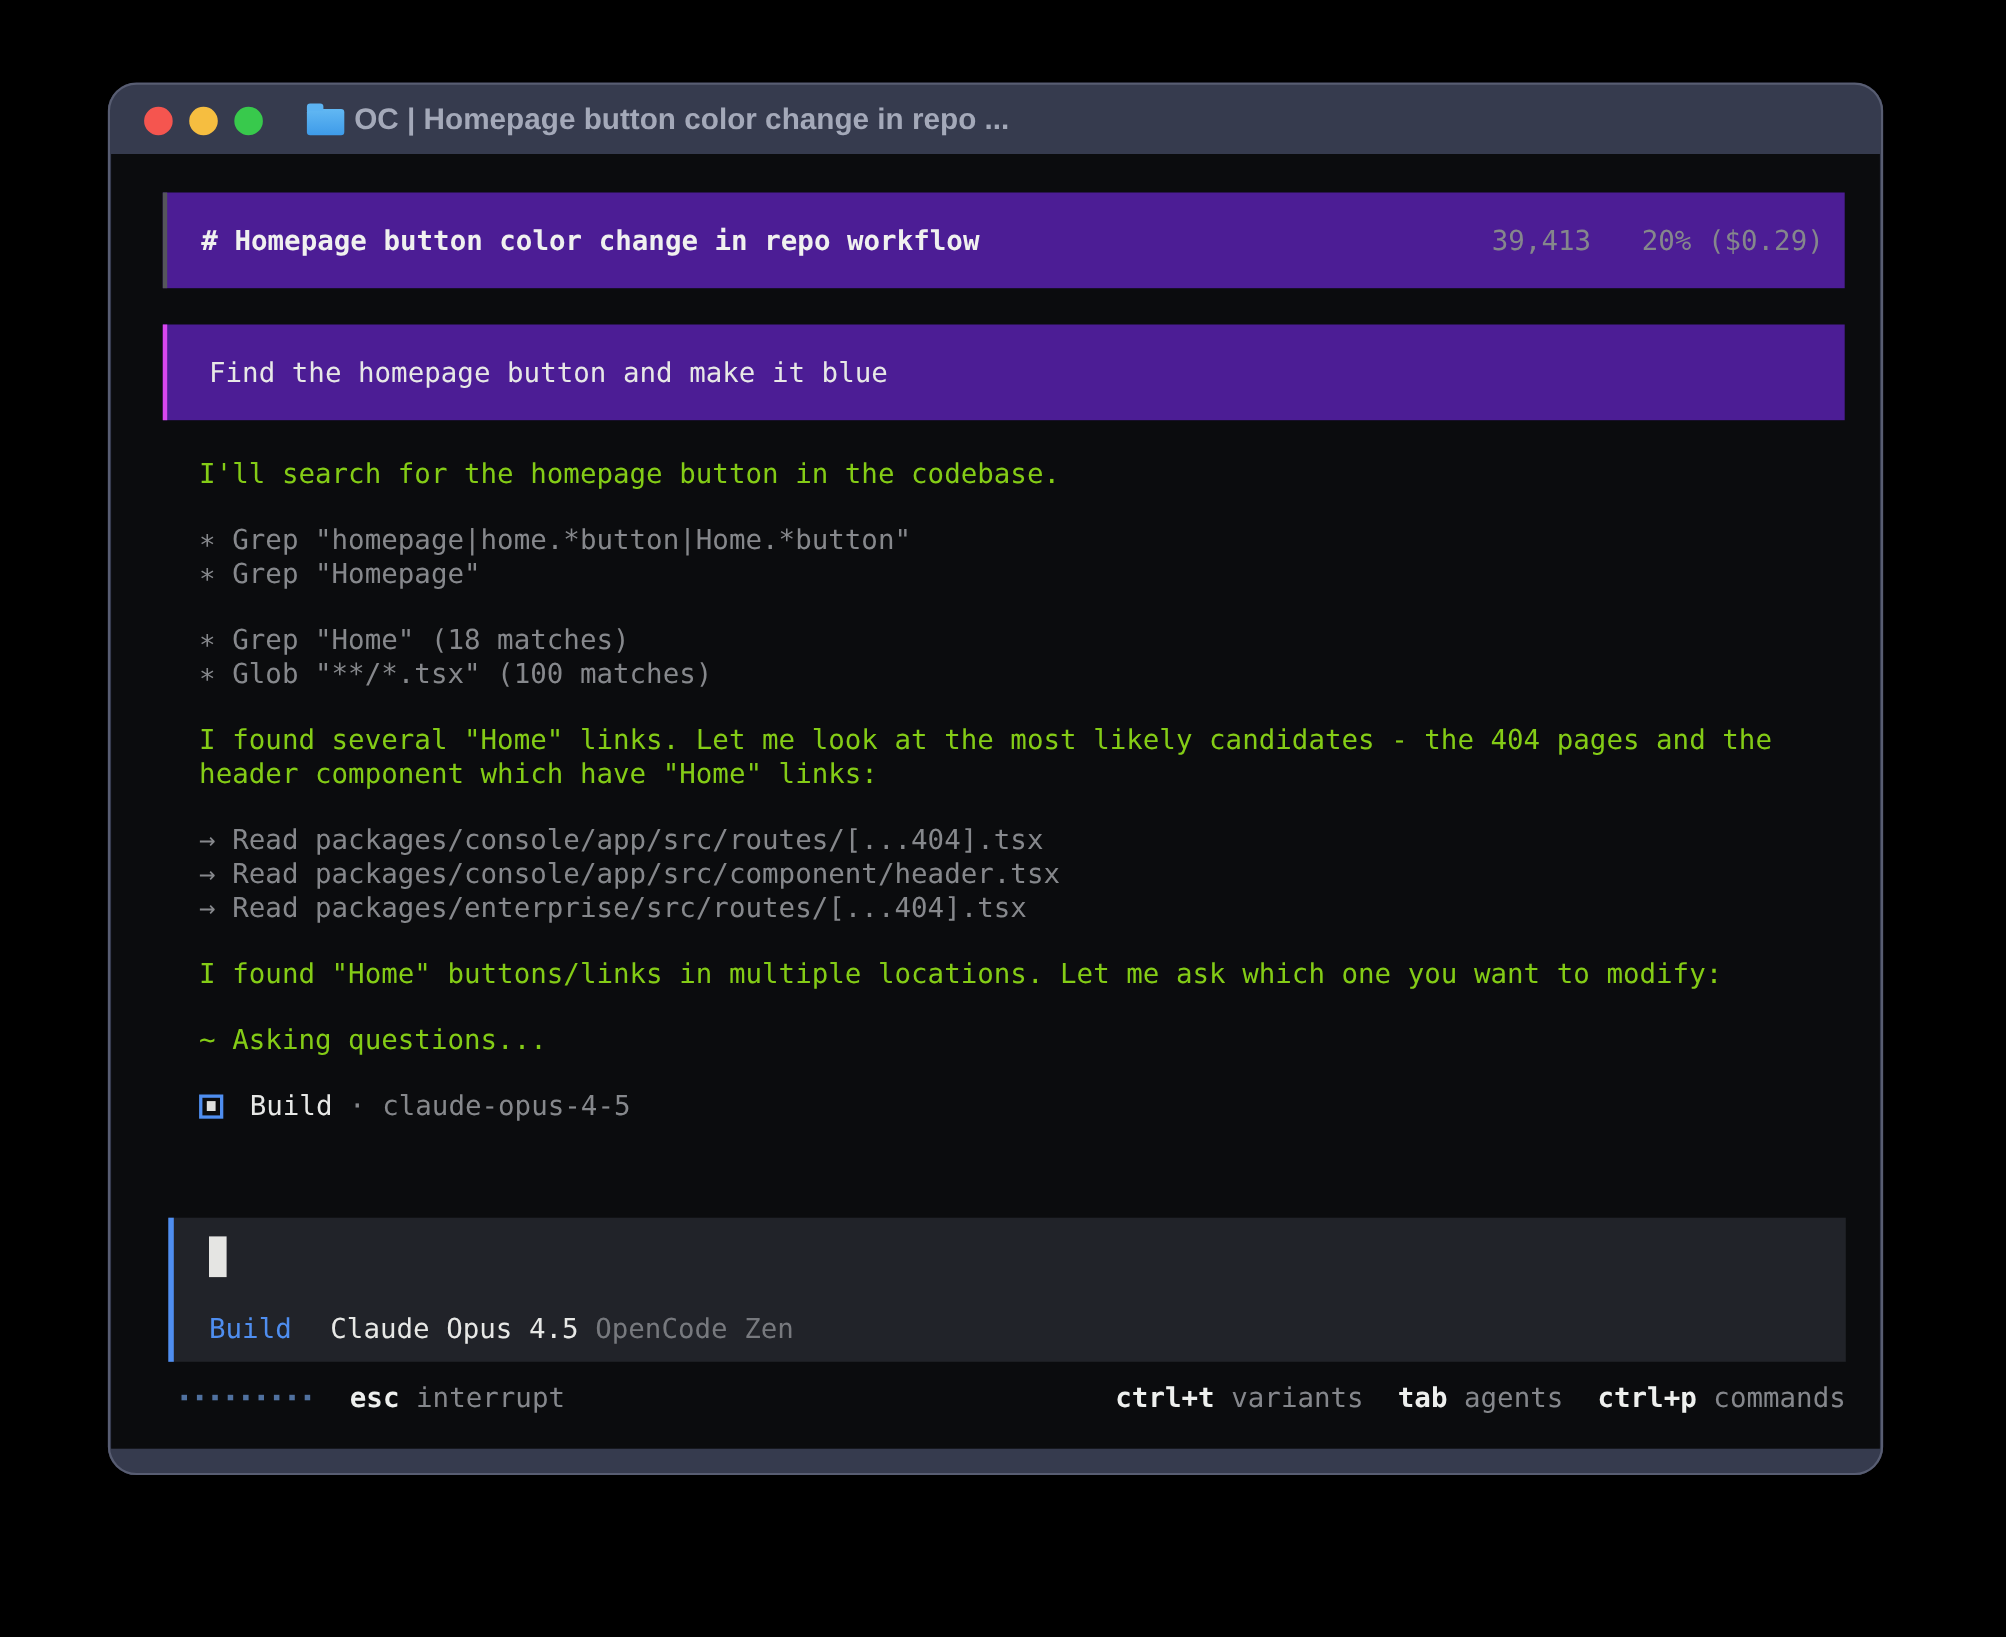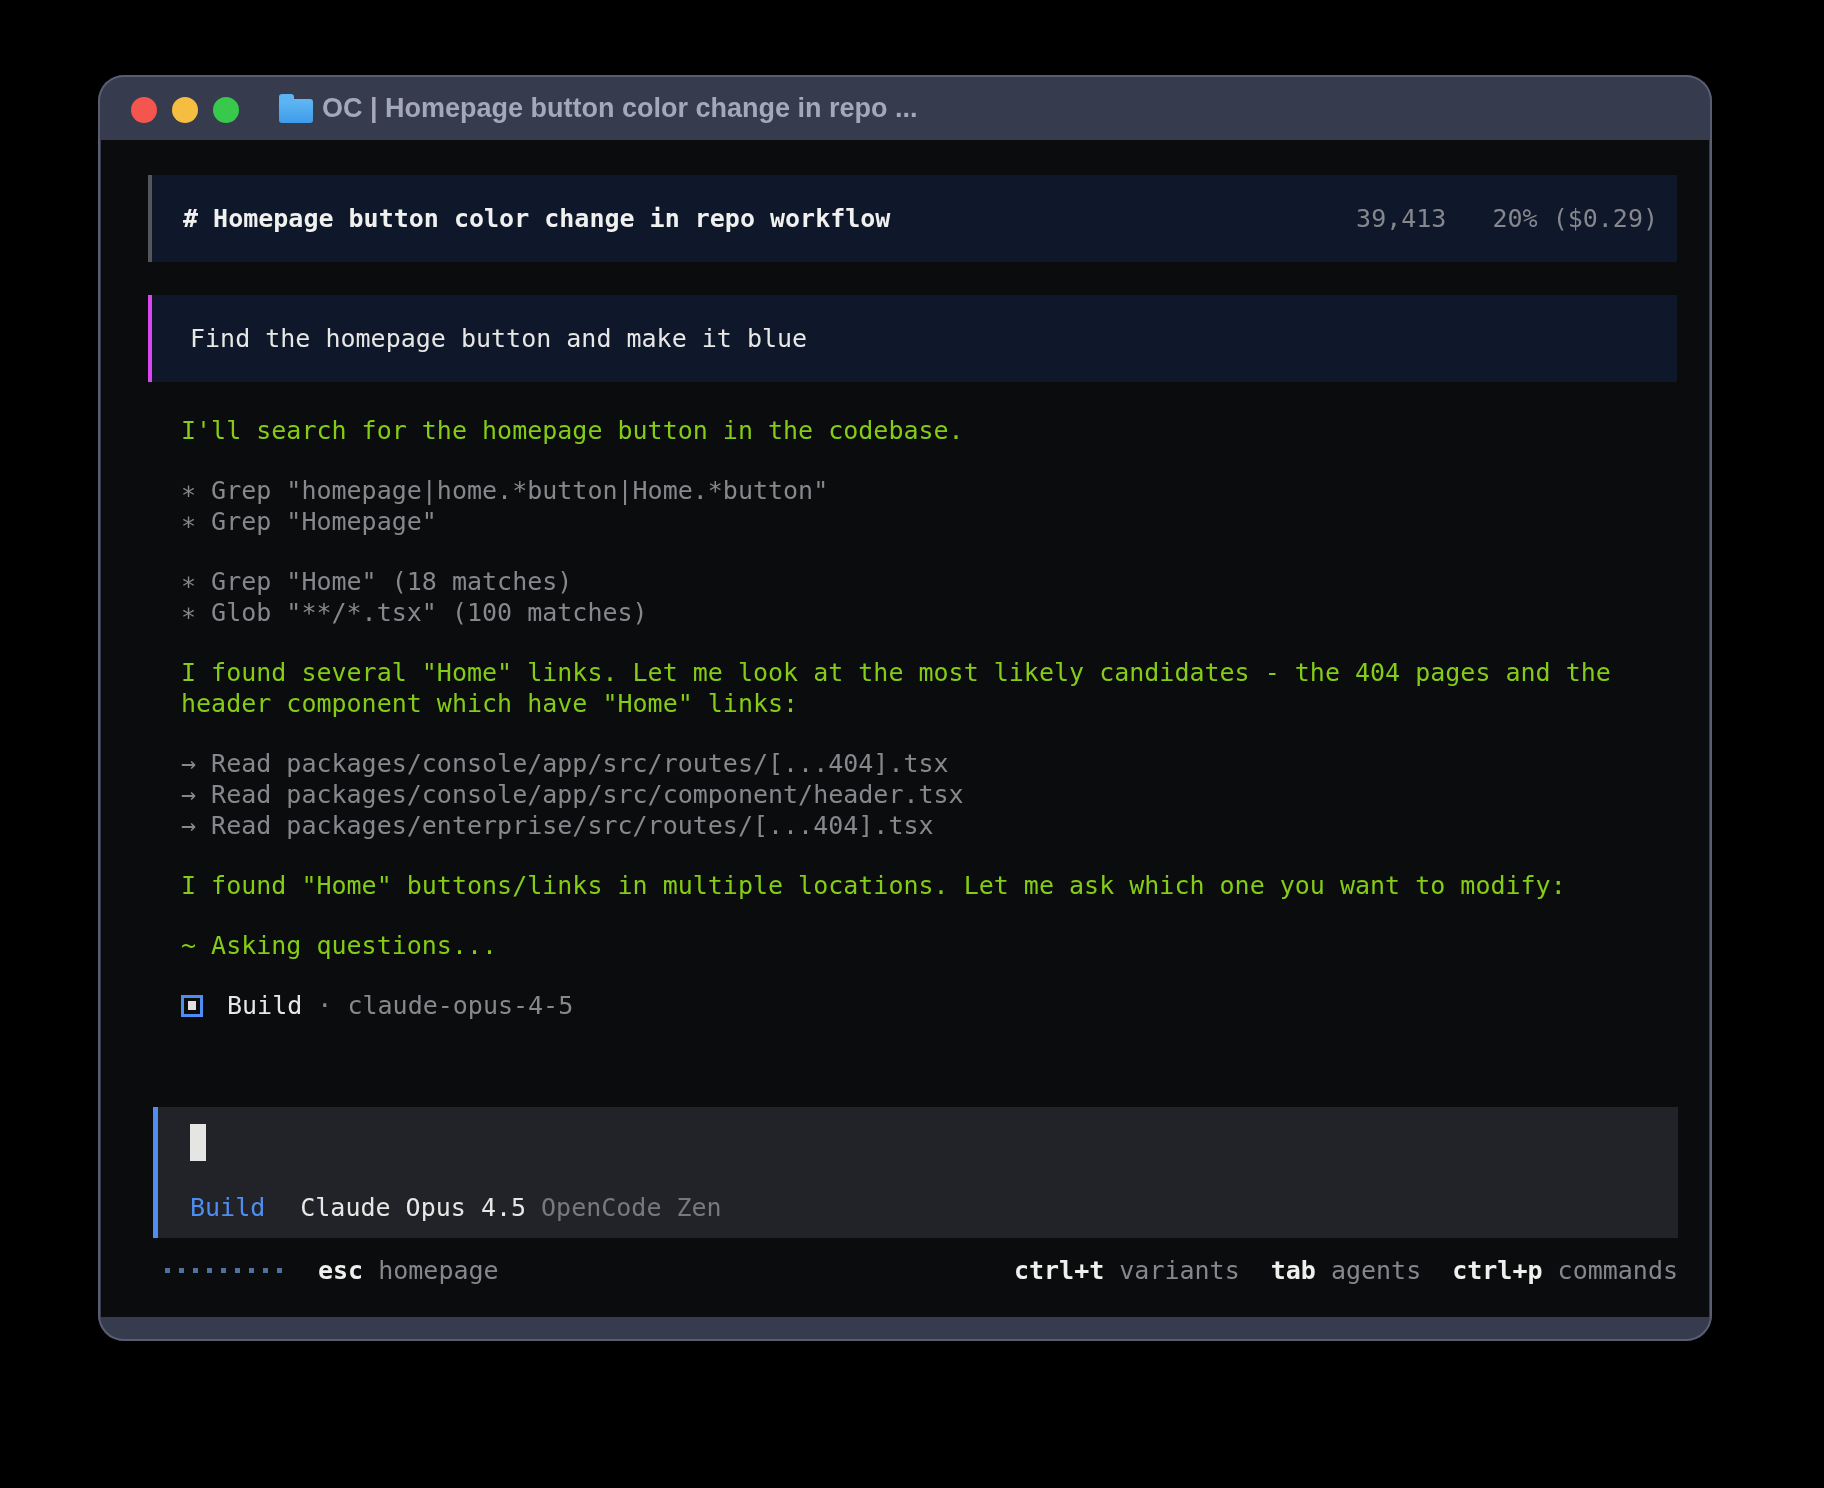--- a/index.html
+++ b/index.html
@@ -31,21 +31,21 @@
     position:absolute;left:224px;top:0;height:65px;line-height:67px;
     font-family:"Liberation Sans",sans-serif;font-weight:700;font-size:27px;
     color:#a4a9b9;white-space:nowrap;
   }
   
   .terminal{
     position:absolute;left:3px;right:3px;top:65px;bottom:24px;
     background:#0b0c0e;font-size:25px;
   }
   .block{
-    position:absolute;left:47px;width:1529px;height:87px;background:#0f172a;
+    position:absolute;left:47px;width:1529px;height:87px;background:#4c1d95;
     box-sizing:border-box;display:flex;align-items:center;
   }
   .header-block{top:35px;border-left:4px solid #55565b;justify-content:space-between;padding:0 19px 0 31px;}
   .header-title{font-weight:700;color:#f0f1ef;white-space:pre;}
   .header-stats{display:flex;gap:46px;color:#85878c;white-space:pre;}
   .user-block{top:155px;border-left:4px solid #d946ef;padding-left:38px;color:#e7e8e6;white-space:pre;}
   
   .conv{position:absolute;left:80px;top:275px;width:1500px;line-height:31px;}
   .conv .para{margin:0 0 29px 0;white-space:pre-wrap;}
   .t-white{color:#84cc16;}
@@ -157,21 +157,21 @@
             <span class="dot"></span>
             <span class="dot"></span>
             <span class="dot"></span>
             <span class="dot"></span>
             <span class="dot"></span>
             <span class="dot"></span>
             <span class="dot"></span>
             <span class="dot"></span>
           </span>
         <span class="hints">
-            <span class="hint"><span class="key">esc</span><span class="lbl"> homepage</span></span>
+            <span class="hint"><span class="key">esc</span><span class="lbl"> interrupt</span></span>
           </span>
       </div>
       <div class="hints">
           <span class="hint"><span class="key">ctrl+t</span><span class="lbl"> variants</span></span>
           <span class="hint"><span class="key">tab</span><span class="lbl"> agents</span></span>
           <span class="hint"><span class="key">ctrl+p</span><span class="lbl"> commands</span></span>
         </div>
     </div>
 
   </div>

